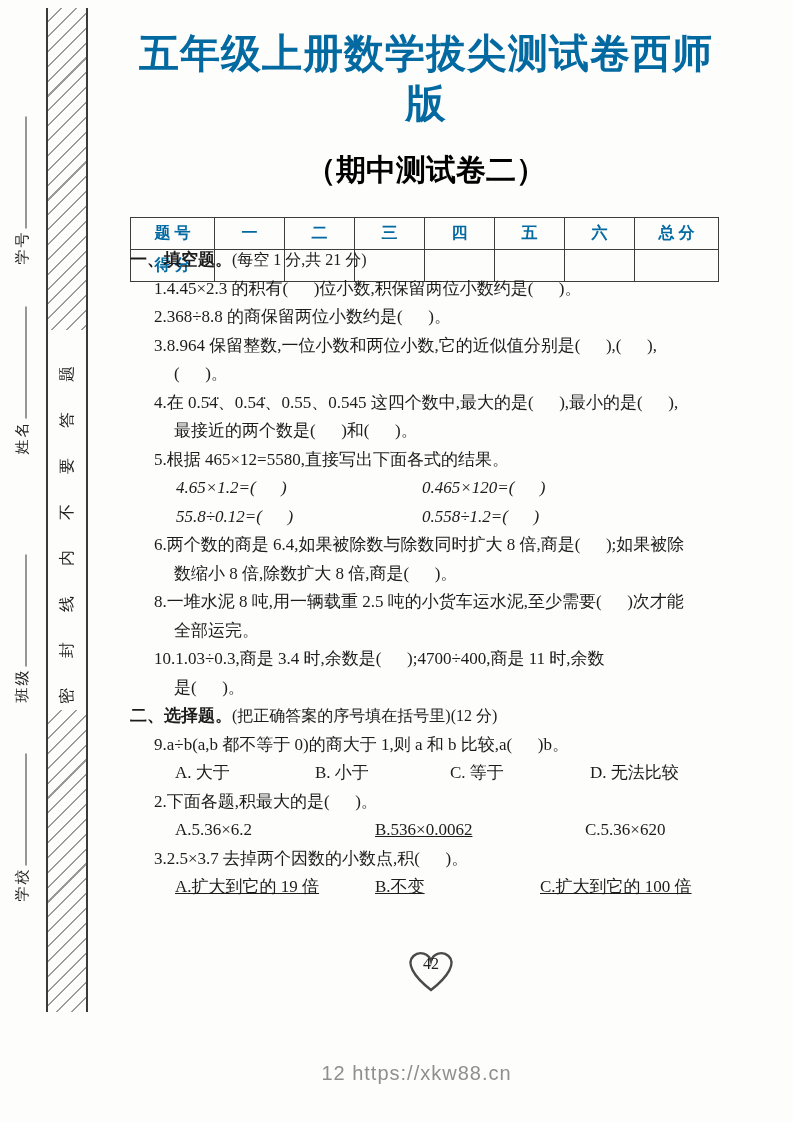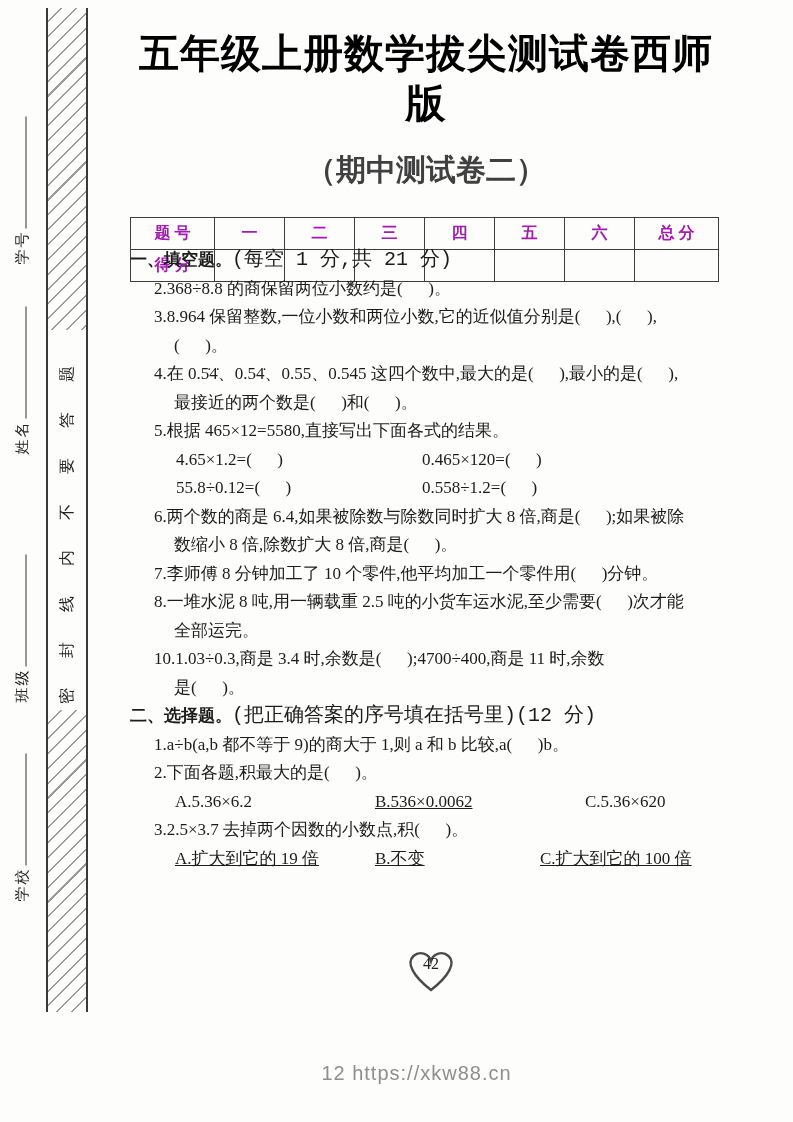--- a/index.html
+++ b/index.html
@@ -33,40 +33,40 @@
     font-size:15px;color:#222;letter-spacing:2px;
   }
   .side-field .uline{
     display:inline-block;width:112px;border-bottom:1.5px solid #333;
     height:1em;margin-left:2px;vertical-align:baseline;
   }
   
   .main{position:absolute;left:130px;top:28px;width:592px;}
   .title{
     margin:0;text-align:center;font-size:40px;line-height:1.25;font-weight:bold;
-    letter-spacing:1px;font-family:"Liberation Sans","DejaVu Sans",sans-serif;color:#000000;
+    letter-spacing:1px;font-family:"Liberation Sans","DejaVu Sans",sans-serif;color:#0369a1;
   }
   .subtitle{
     margin:22px 0 0 0;text-align:center;font-size:30px;font-weight:bold;
-    font-family:"Liberation Sans","DejaVu Sans",sans-serif;color:#404040;
+    font-family:"Liberation Sans","DejaVu Sans",sans-serif;color:#000000;
   }
   table.score{
     margin-top:26px;border-collapse:collapse;table-layout:fixed;width:588px;
   }
   table.score td{
     border:1.6px solid #3d3d3d;text-align:center;font-size:16px;font-weight:bold;
-    height:31px;padding:0;color:#a21caf;
+    height:31px;padding:0;color:#0369a1;
   }
   .qarea{position:absolute;left:0;top:218px;width:592px;font-size:17px;line-height:28.5px;}
   .qarea p{margin:0;white-space:pre-wrap;}
   .sec-head{font-weight:bold;}
-  .sec-head .note{font-weight:normal;font-size:20px;font-family:Liberation Mono, monospace;}
+  .sec-head .note{font-weight:normal;font-size:16px;}
   .qnum{padding-left:24px;}
   .qcont{padding-left:44px;}
-  .eqrow{padding-left:46px;white-space:pre-wrap;}
+  .eqrow{padding-left:46px;white-space:pre-wrap;font-style:italic;}
   .eqrow .eq1{display:inline-block;width:246px;}
   .opts{display:flex;white-space:pre-wrap;}
   .opts4{padding-left:45px;}
   .opts4 span:nth-child(1){width:140px;}
   .opts4 span:nth-child(2){width:135px;}
   .opts4 span:nth-child(3){width:140px;}
   .opts3a{padding-left:45px;}
   .opts3a span:nth-child(1){width:200px;}
   .opts3a span:nth-child(2){width:210px;text-decoration:underline;}
   .opts3b{padding-left:45px;text-decoration:underline;}
@@ -144,38 +144,44 @@
         <td></td>
         <td></td>
         <td></td>
         <td></td>
       </tr>
     </tbody>
       </table>
 
     <div class="qarea">
       <p class="sec-head"><span>一、填空题。</span><span class="note">(每空 1 分,共 21 分)</span></p>
+      <p class="qnum">1.4.45×2.3 的积有(      )位小数,积保留两位小数约是(      )。</p>
       <p class="qnum">2.368÷8.8 的商保留两位小数约是(      )。</p>
       <p class="qnum">3.8.964 保留整数,一位小数和两位小数,它的近似值分别是(      ),(      ),</p>
       <p class="qcont">(      )。</p>
       <p class="qnum">4.在 0.5̇4̇、0.54̇、0.55、0.545 这四个数中,最大的是(      ),最小的是(      ),</p>
       <p class="qcont">最接近的两个数是(      )和(      )。</p>
       <p class="qnum">5.根据 465×12=5580,直接写出下面各式的结果。</p>
       <div class="eqrow"><span class="eq1">4.65×1.2=(      )</span><span>0.465×120=(      )</span></div>
       <div class="eqrow"><span class="eq1">55.8÷0.12=(      )</span><span>0.558÷1.2=(      )</span></div>
       <p class="qnum">6.两个数的商是 6.4,如果被除数与除数同时扩大 8 倍,商是(      );如果被除</p>
       <p class="qcont">数缩小 8 倍,除数扩大 8 倍,商是(      )。</p>
-      <p class="qnum">7.李师傅 8 分钟加工了 10 个零件,他平均加工一个零件用(      )分钟。</p>
       <p class="qnum">8.一堆水泥 8 吨,用一辆载重 2.5 吨的小货车运水泥,至少需要(      )次才能</p>
       <p class="qcont">全部运完。</p>
       <p class="qnum">10.1.03÷0.3,商是 3.4 时,余数是(      );4700÷400,商是 11 时,余数</p>
       <p class="qcont">是(      )。</p>
 
       <p class="sec-head"><span>二、选择题。</span><span class="note">(把正确答案的序号填在括号里)(12 分)</span></p>
-      <p class="qnum">1.a÷b(a,b 都不等于 9)的商大于 1,则 a 和 b 比较,a(      )b。</p>
+      <p class="qnum">9.a÷b(a,b 都不等于 0)的商大于 1,则 a 和 b 比较,a(      )b。</p>
+      <div class="opts opts4">
+        <span>A. 大于</span>
+        <span>B. 小于</span>
+        <span>C. 等于</span>
+        <span>D. 无法比较</span>
+      </div>
       <p class="qnum">2.下面各题,积最大的是(      )。</p>
       <div class="opts opts3a">
         <span>A.5.36×6.2</span>
         <span>B.536×0.0062</span>
         <span>C.5.36×620</span>
       </div>
       <p class="qnum">3.2.5×3.7 去掉两个因数的小数点,积(      )。</p>
       <div class="opts opts3b">
         <span>A.扩大到它的 19 倍</span>
         <span>B.不变</span>

